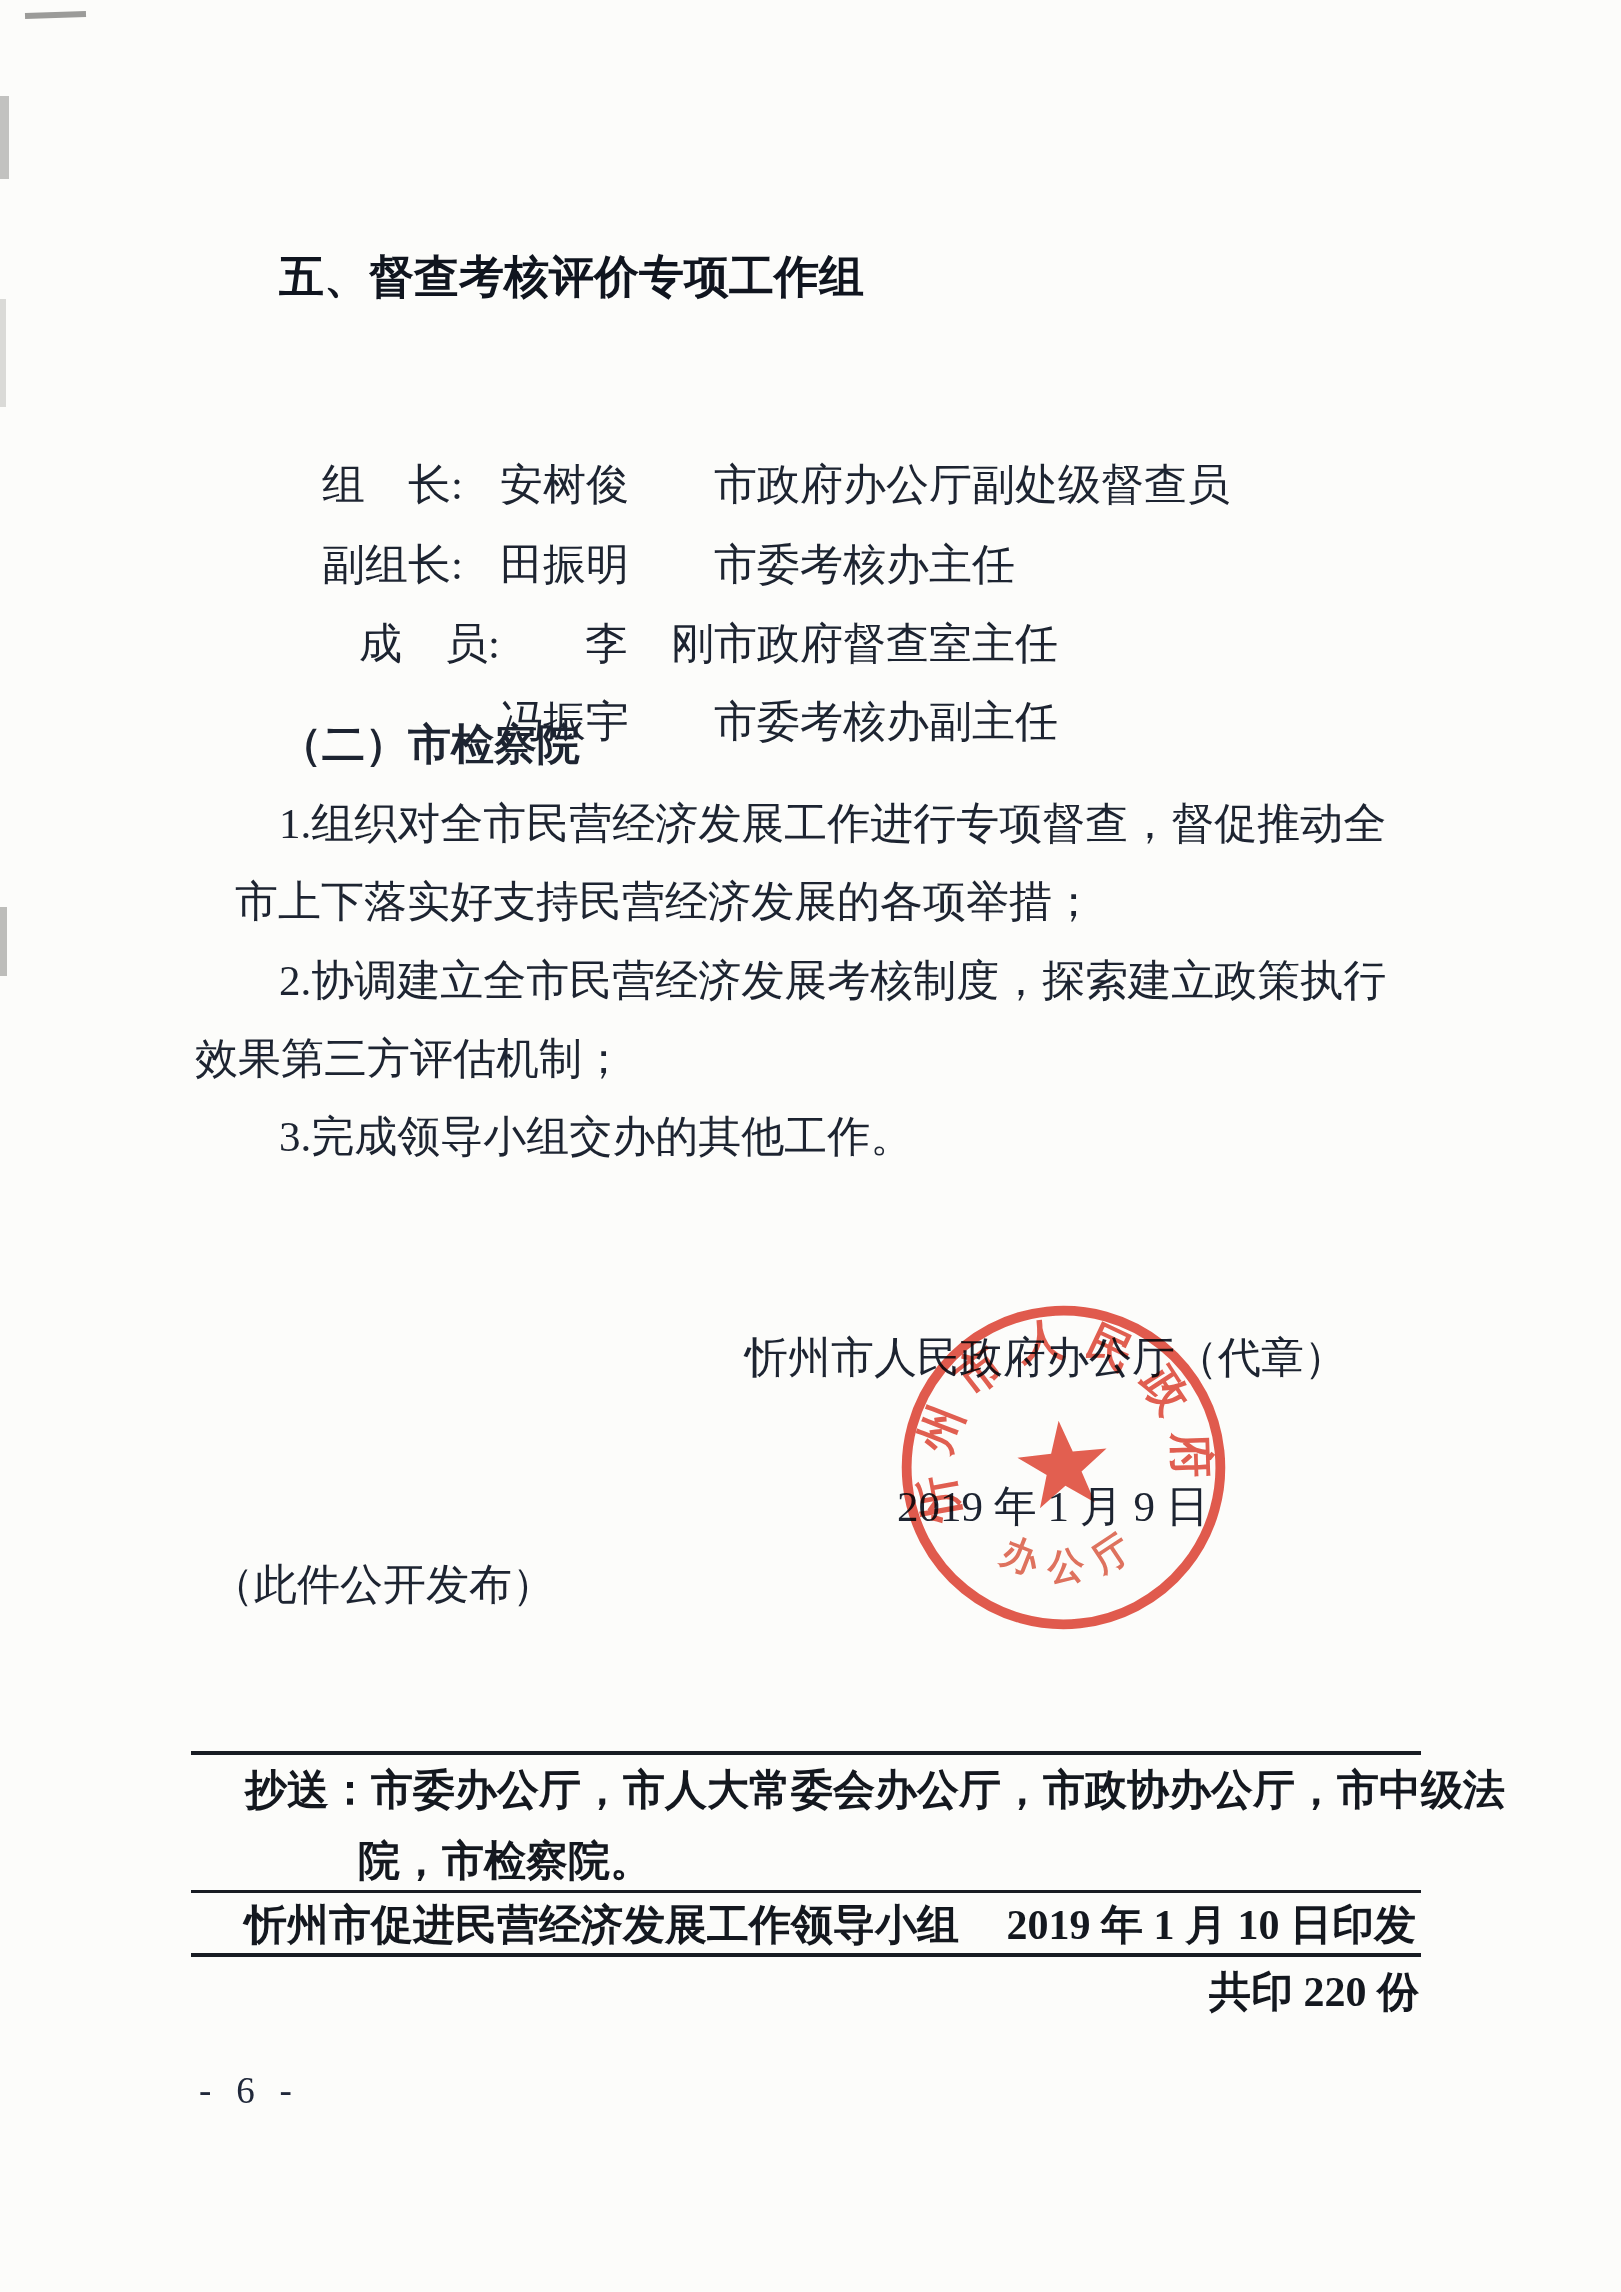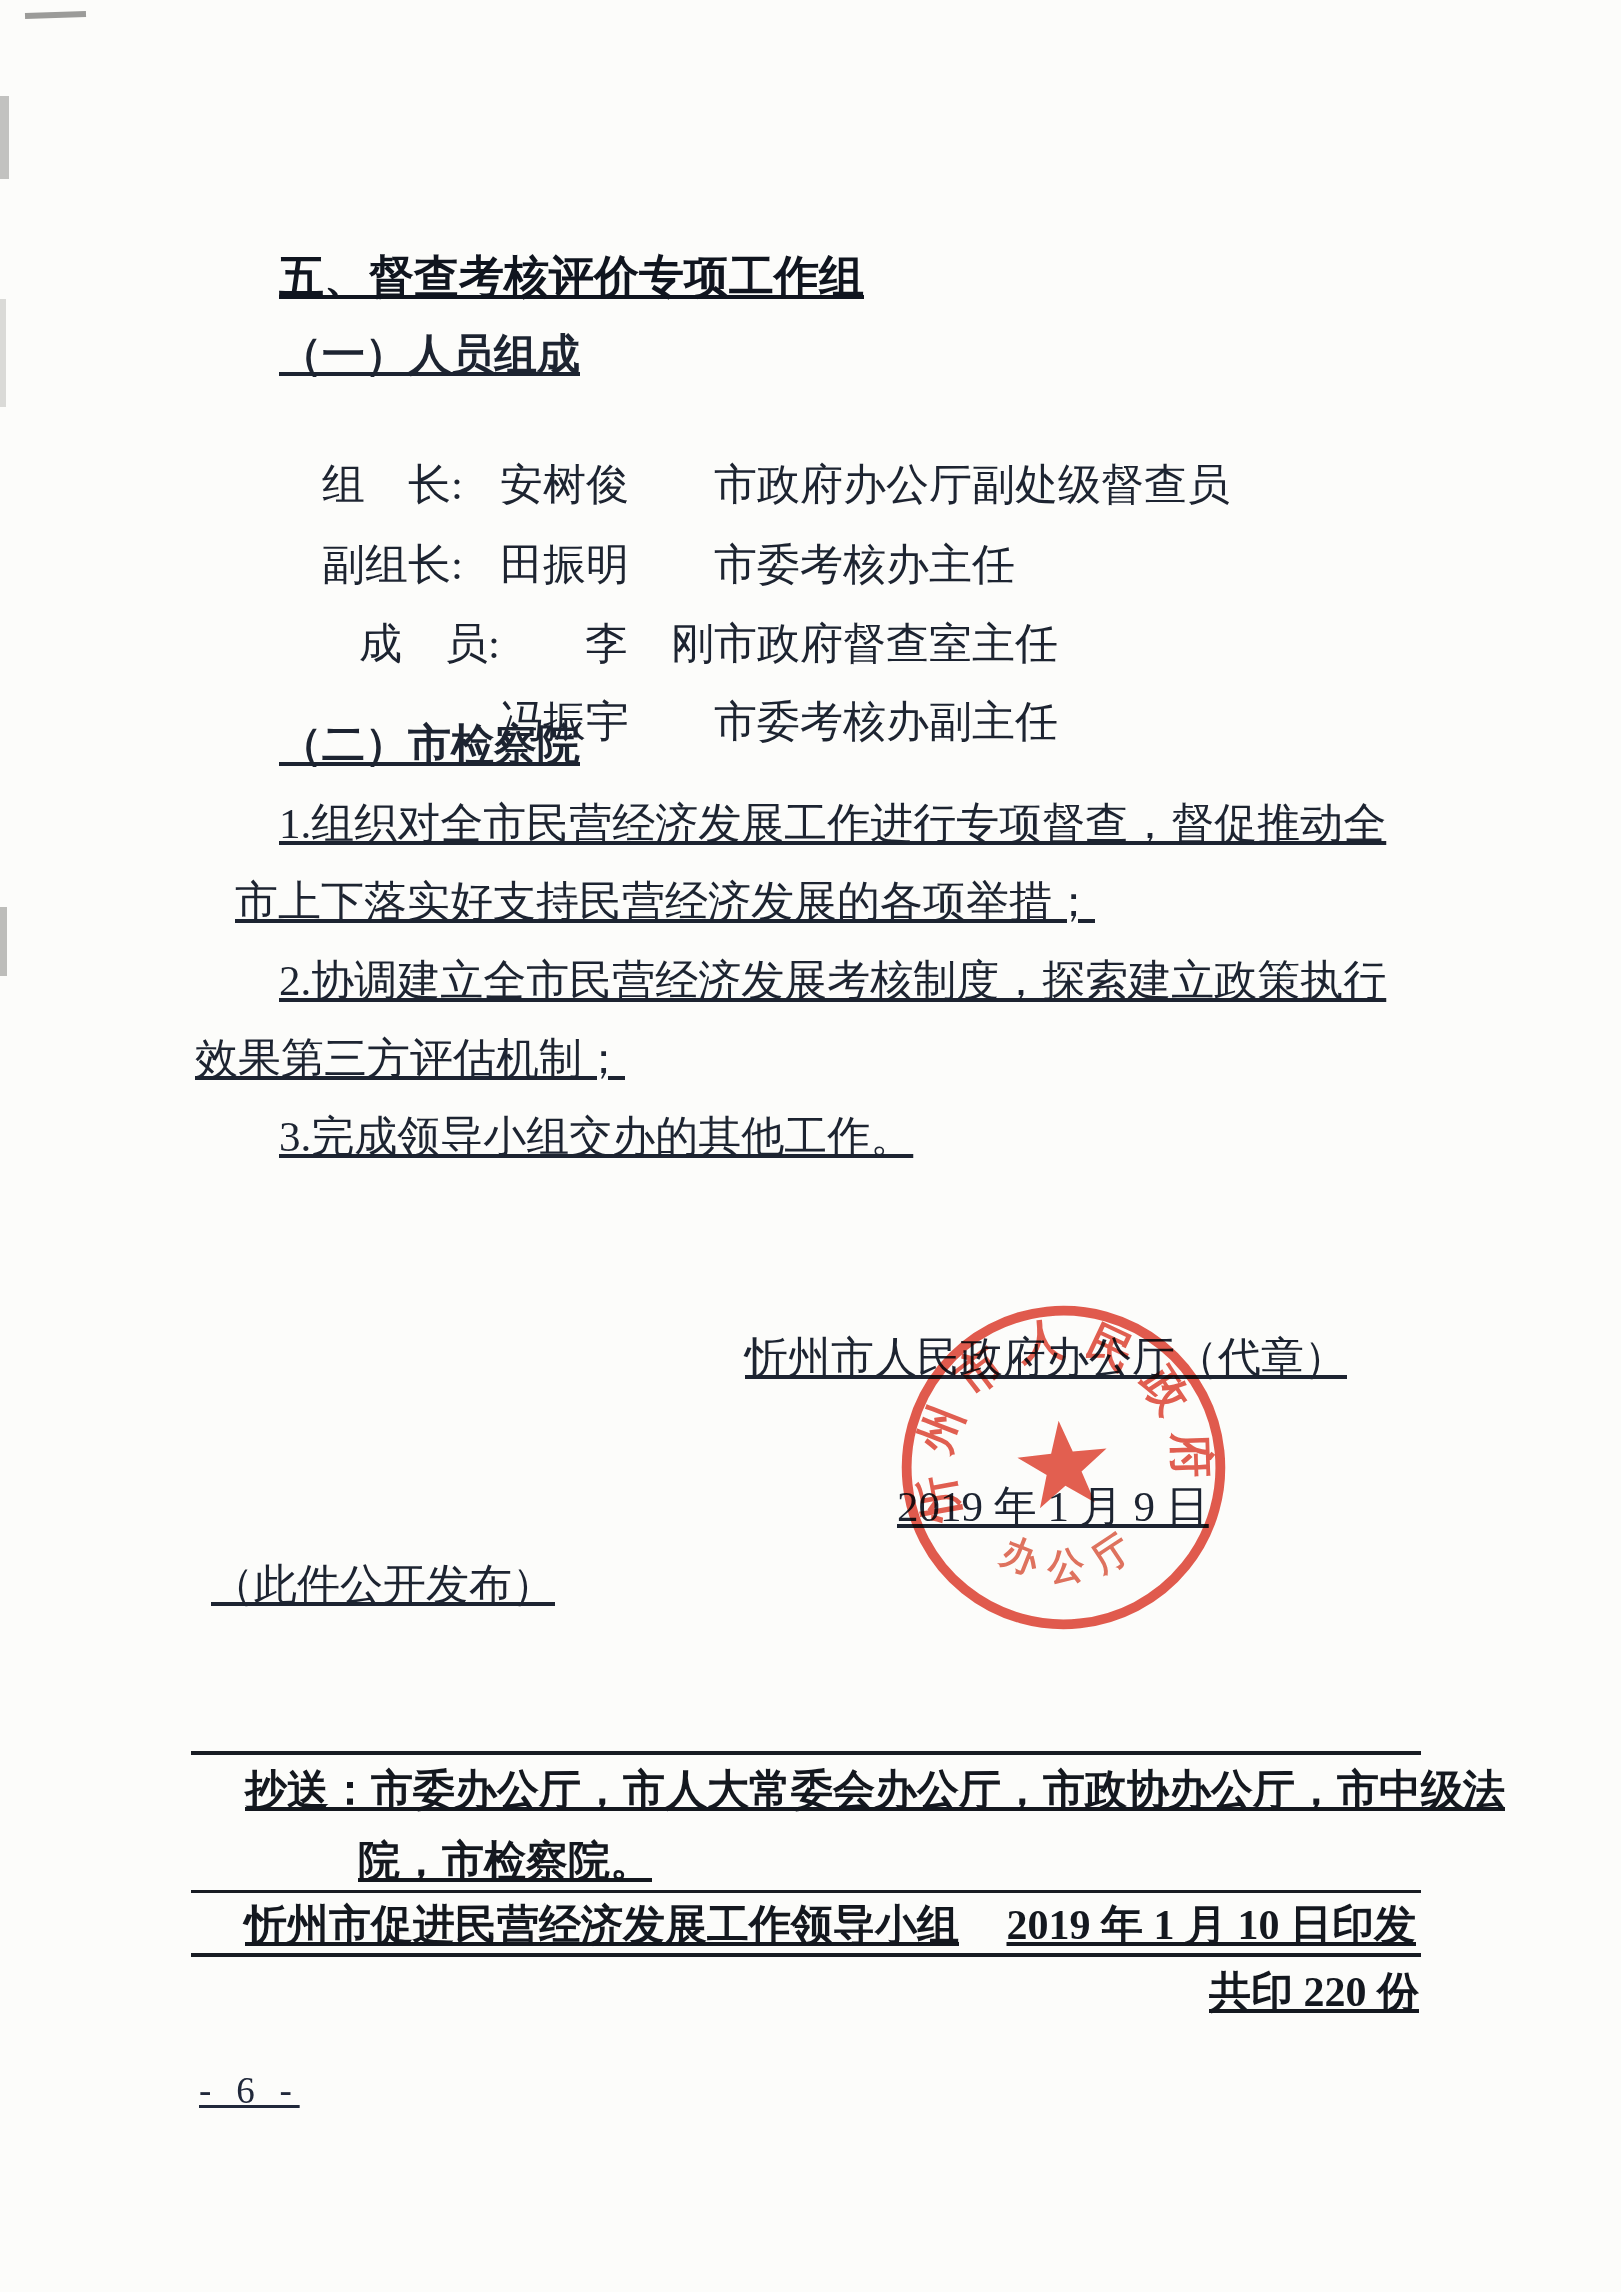--- a/index.html
+++ b/index.html
@@ -10,21 +10,20 @@
     font-family:"Liberation Serif","DejaVu Serif",serif;
     color:#1d2431;
     overflow:hidden;
   }
   .line {
     position:absolute;
     white-space:pre;
     font-size:43px;
     line-height:1.15;
     letter-spacing:0px;
-    text-decoration:underline;
   }
   .doc-title {
     font-family:"Liberation Sans","DejaVu Sans",sans-serif;
     font-weight:700;
     font-size:45px;
     color:#10151f;
   }
   .sec-label { font-weight:700; }
   .roster-row { position:absolute; font-size:43px; white-space:pre; }
   .roster-role  { display:inline-block; min-width:178px; }
@@ -49,21 +48,20 @@
 
 <div class="page">
 
   <div class="artifact" style="left:0;top:96px;width:8.8px;height:83px;background:#c2c2c0;"></div>
   <div class="artifact" style="left:0;top:299px;width:5.9px;height:108px;background:#dadad7;"></div>
   <div class="artifact" style="left:0;top:907px;width:6.9px;height:69px;background:#bdbdba;"></div>
   <div class="artifact" style="left:24.5px;top:11.8px;width:61px;height:5.9px;background:#4a4a48;opacity:.55;transform:rotate(-2deg);"></div>
 
   <div class="line doc-title" style="left:279px;top:251px;">五、督查考核评价专项工作组</div>
 
-  <div class="line sec-label" style="left:279px;top:330px;">（一）人员组成</div>
 
   <div class="roster-row" style="left:279px;top:407px;">
     <span class="roster-role">组　长:</span><span class="roster-name">安树俊</span><span class="roster-title">市政府办公厅副处级督查员</span>
   </div>
   <div class="roster-row" style="left:279px;top:487px;">
     <span class="roster-role">副组长:</span><span class="roster-name">田振明</span><span class="roster-title">市委考核办主任</span>
   </div>
   <div class="roster-row" style="left:279px;top:566px;text-align:right;">
     <span class="roster-role">成　员:</span><span class="roster-name">李　刚</span><span class="roster-title">市政府督查室主任</span>
   </div>

